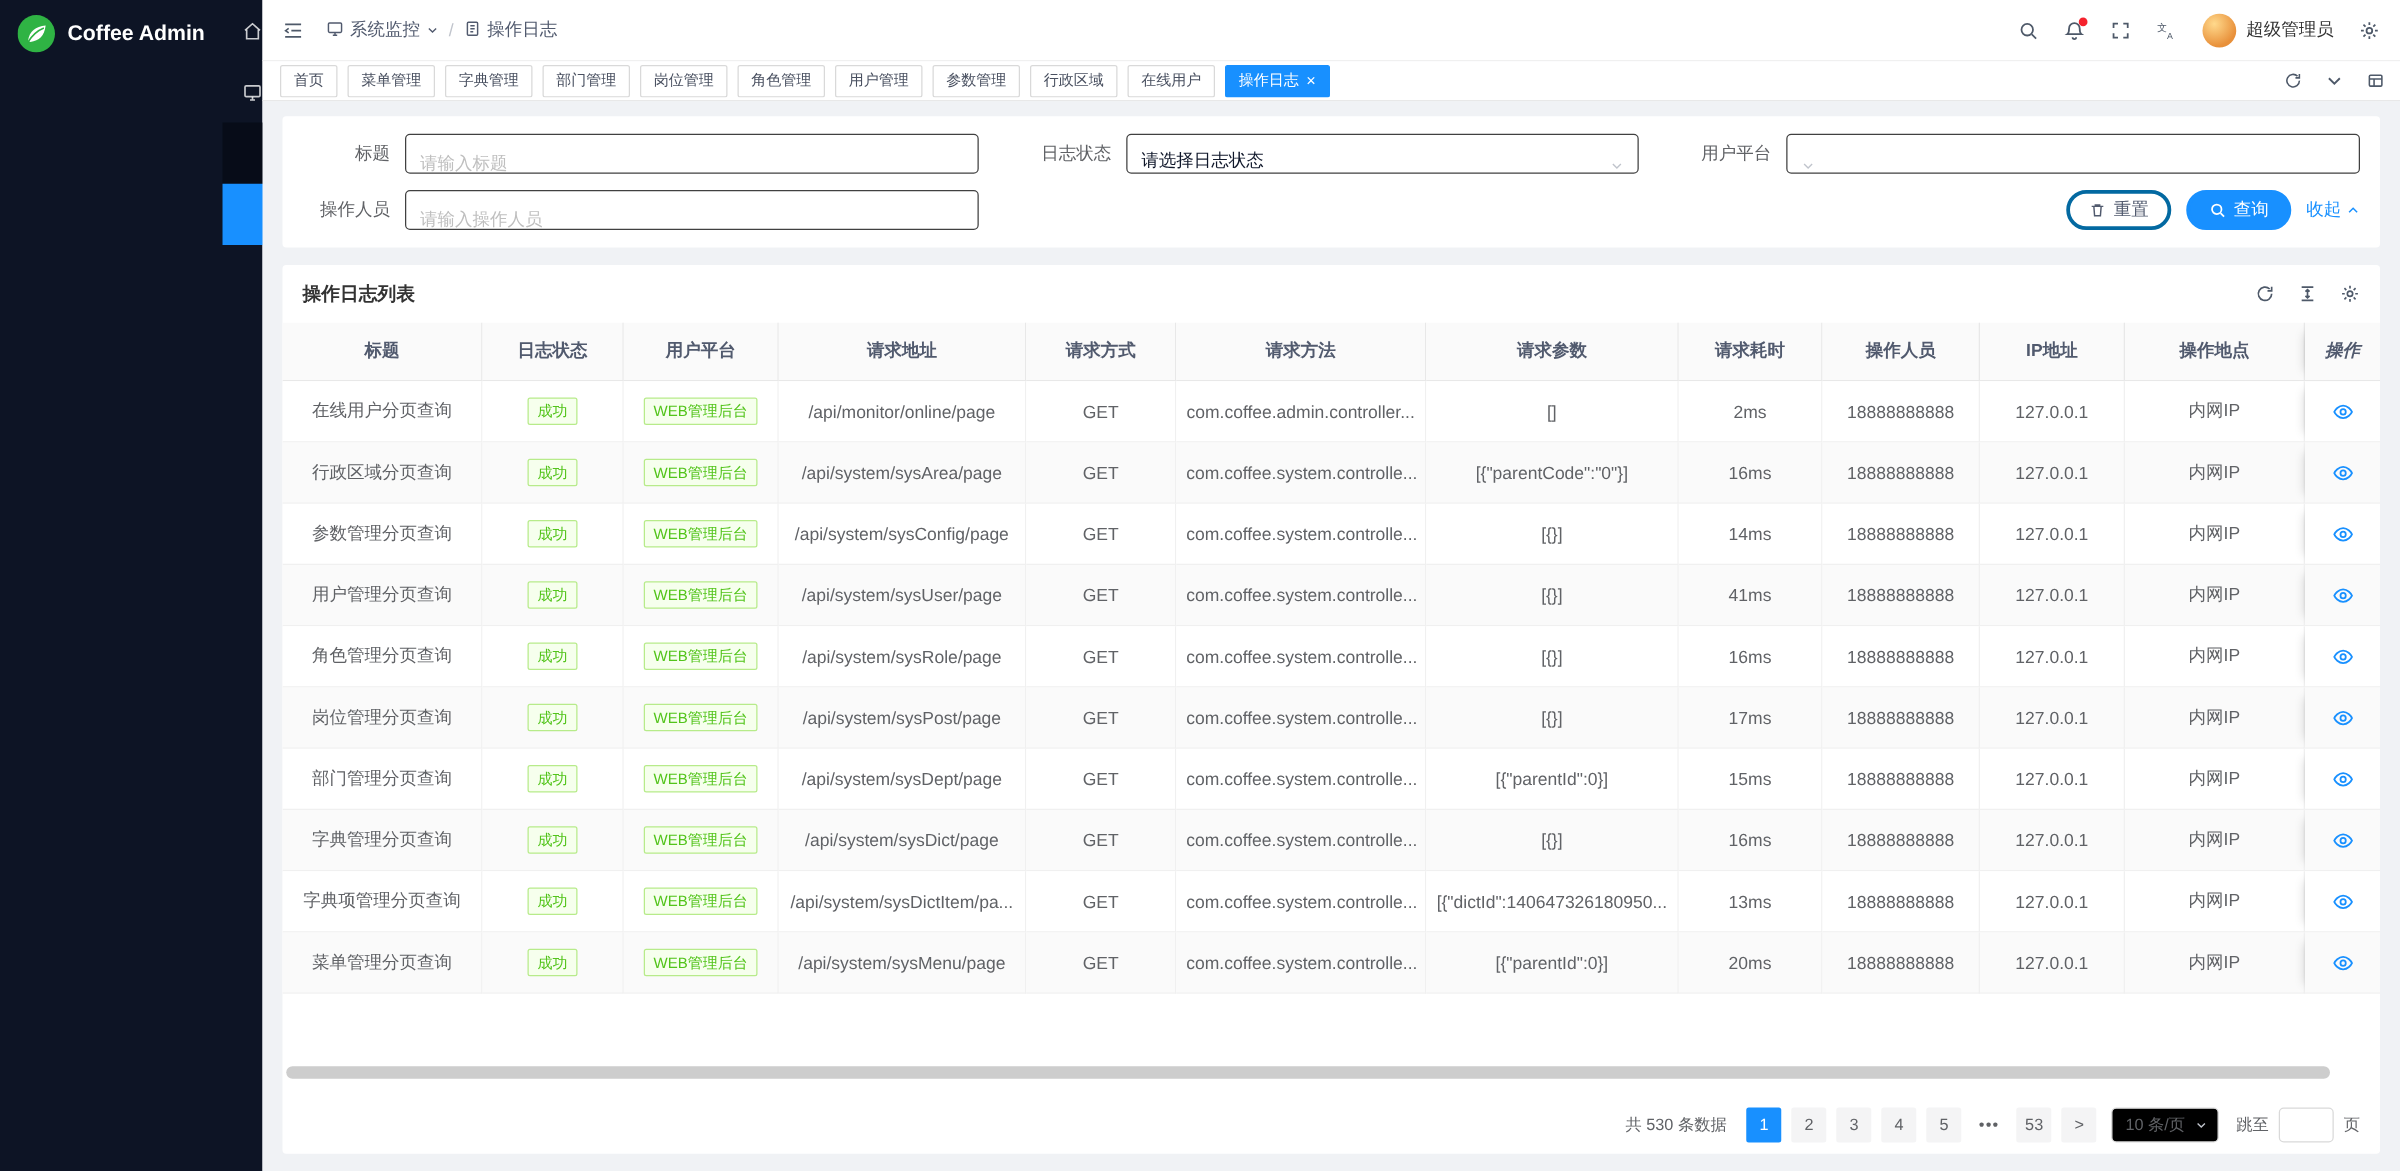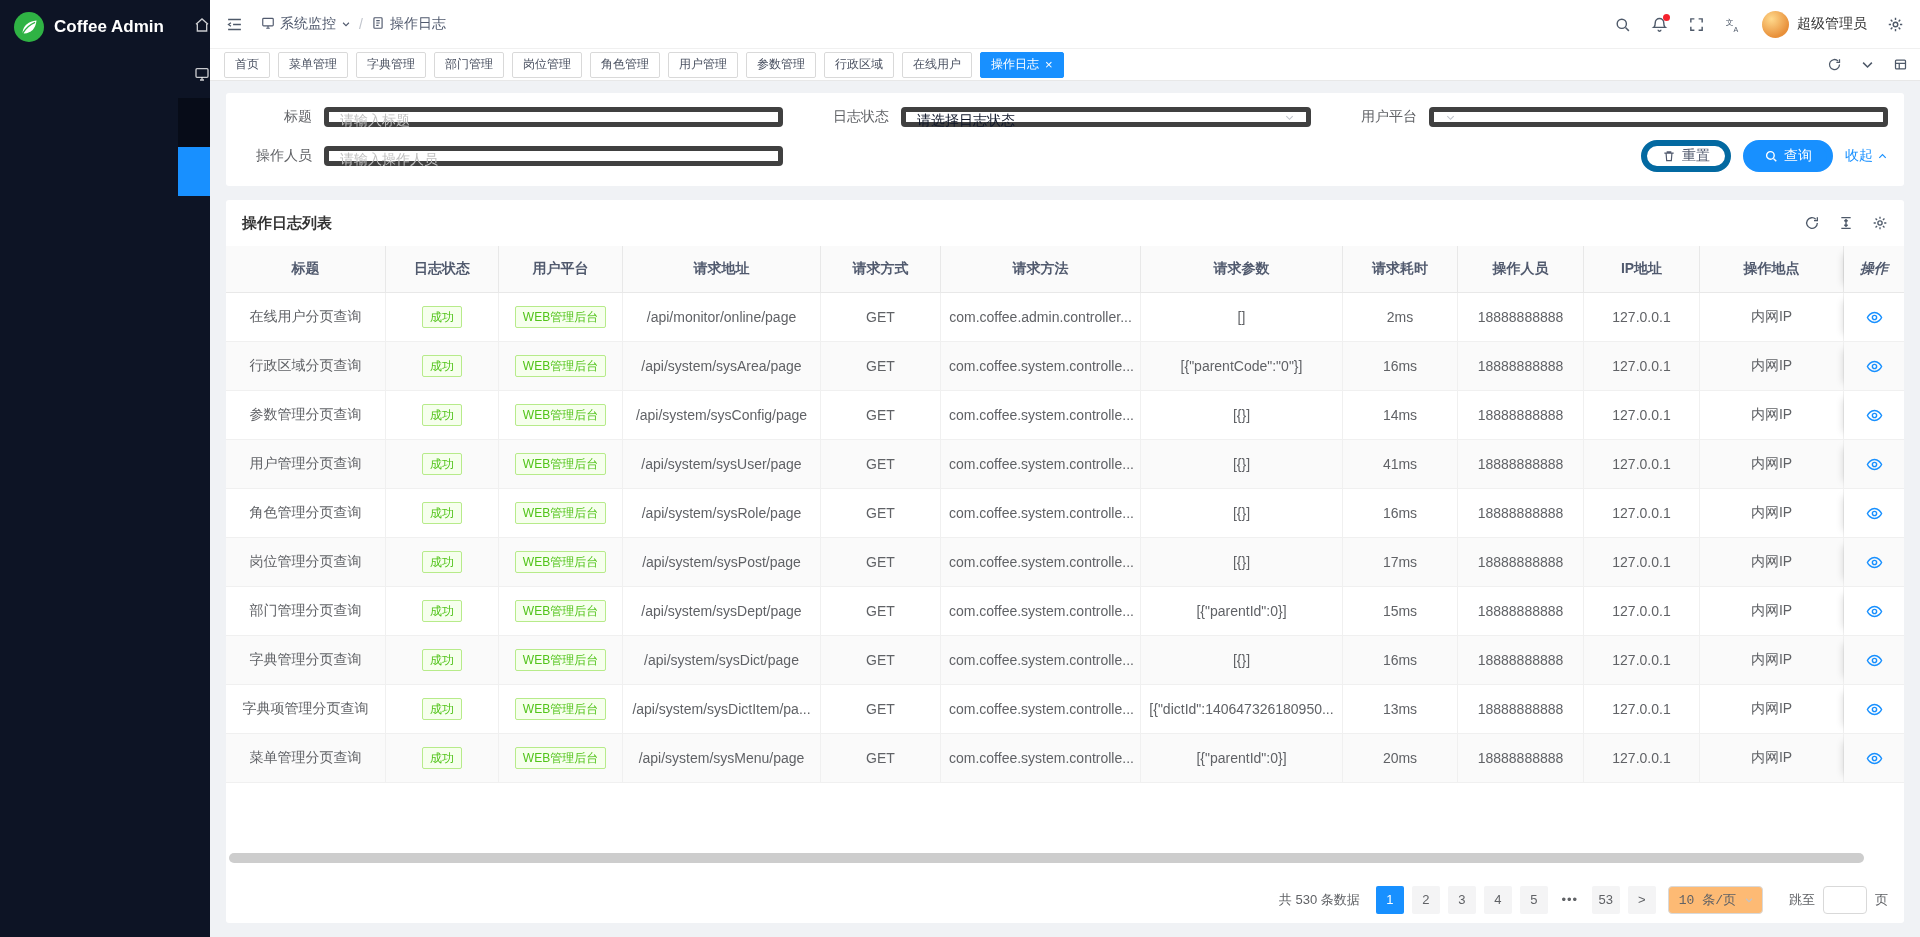--- a/index.html
+++ b/index.html
@@ -49,27 +49,27 @@
 
 
 .content { flex:1; min-height:0; padding:12px 16px 14px; display:flex; flex-direction:column; background:#f0f2f5; }
 .card { background:#fff; border-radius:3px; }
 
 
 .filter-card { padding:14px 16px; flex:0 0 auto; }
 .filter-grid { display:grid; grid-template-columns:1.1fr 1fr 1.1fr; column-gap:36px; row-gap:13px; }
 .field { display:flex; align-items:center; }
 .field-label { width:70px; text-align:right; margin-right:12px; color:#606266; flex:0 0 70px; white-space:nowrap; }
-.control { flex:1; height:20px; border:5px solid #404040; border-radius:4px; background:#fff; display:flex; align-items:flex-start; padding:0 11px; }
+.control { flex:1; height:32px; border:1px solid #404040; border-radius:4px; background:#fff; display:flex; align-items:flex-end; padding:0 11px; }
 .control input { border:none; outline:none; width:100%; font-size:14px; color:#333; background:transparent; }
 .control input::placeholder { color:#bfbfbf; }
 .select-placeholder { flex:1; color:#0f172a; white-space:nowrap; overflow:hidden; }
 .select-caret svg { width:11px; height:11px; color:#c0c4cc; display:block; }
 .filter-actions { grid-column:2 / 4; display:flex; justify-content:flex-end; align-items:center; gap:12px; }
-.btn { height:32px; display:inline-flex; align-items:center; gap:6px; padding:0 15px; border:6px solid #0369a1; border-radius:16px; background:#fff; color:#515a6e; font-size:14px; cursor:pointer; white-space:nowrap; }
+.btn { height:32px; display:inline-flex; align-items:center; gap:6px; padding:0 15px; border:3px solid #0369a1; border-radius:16px; background:#fff; color:#515a6e; font-size:14px; cursor:pointer; white-space:nowrap; }
 .btn svg { width:14px; height:14px; }
 .btn-primary { background:#1890ff; border-color:#1890ff; color:#fff; }
 .link-btn { display:inline-flex; align-items:center; gap:4px; color:#1890ff; font-size:14px; cursor:pointer; white-space:nowrap; }
 .link-btn svg { width:11px; height:11px; }
 
 
 .table-card { margin-top:14px; flex:1; min-height:0; display:flex; flex-direction:column; }
 .card-header { height:46px; flex:0 0 46px; display:flex; align-items:center; padding:0 16px; }
 .card-title { font-size:15px; color:#333; font-weight:bold; }
 .card-tools { margin-left:auto; display:flex; align-items:center; gap:18px; color:#4e5969; }
@@ -86,23 +86,23 @@
 .tag-green { display:inline-block; padding:0 7px; line-height:20px; font-size:12px; color:#52c41a; background:#f6ffed; border:1px solid #b7eb8a; border-radius:2px; white-space:nowrap; }
 .eye-btn { display:inline-flex; cursor:pointer; color:#1890ff; vertical-align:middle; }
 .eye-btn svg { width:17px; height:17px; }
 .table-spacer { flex:1; }
 .hscrollbar { height:10px; border-radius:5px; background:#cdcdcd; margin:0 40px 14px 3px; cursor:pointer; flex:0 0 10px; }
 .pagination { height:46px; flex:0 0 46px; display:flex; align-items:center; justify-content:flex-end; gap:8px; padding:0 16px; font-size:13px; color:#606266; }
 .total-text { margin-right:8px; }
 .page-btn { min-width:28px; height:28px; line-height:28px; text-align:center; background:#f4f4f5; color:#606266; border-radius:2px; cursor:pointer; font-size:13px; padding:0 4px; }
 .page-btn.page-active { background:#1890ff; color:#fff; }
 .page-btn.page-dots { background:transparent; cursor:default; letter-spacing:1px; }
-.size-select { height:28px; border:1px solid #d9d9d9; border-radius:4px; background:#fdba74; display:inline-flex; align-items:center; gap:8px; padding:0 8px 0 10px; cursor:pointer; margin-left:4px;font-family:Liberation Mono, monospace; }
+.size-select { height:28px; border:1px solid #d9d9d9; border-radius:4px; background:#000000; display:inline-flex; align-items:center; gap:8px; padding:0 8px 0 10px; cursor:pointer; margin-left:4px; }
 .size-select svg { width:10px; height:10px; color:#c0c4cc; }
-.jump-label { margin-left:18px; }
+.jump-label { margin-left:6px; }
 .jump-input { width:44px; height:28px; border:1px solid #d9d9d9; border-radius:4px; outline:none; text-align:center; font-size:13px; color:#333; }
 </style>
 </head>
 <body>
 
 <div class="layout">
 
   <aside class="sidebar">
     <div class="logo">
       <span class="logo-icon">

